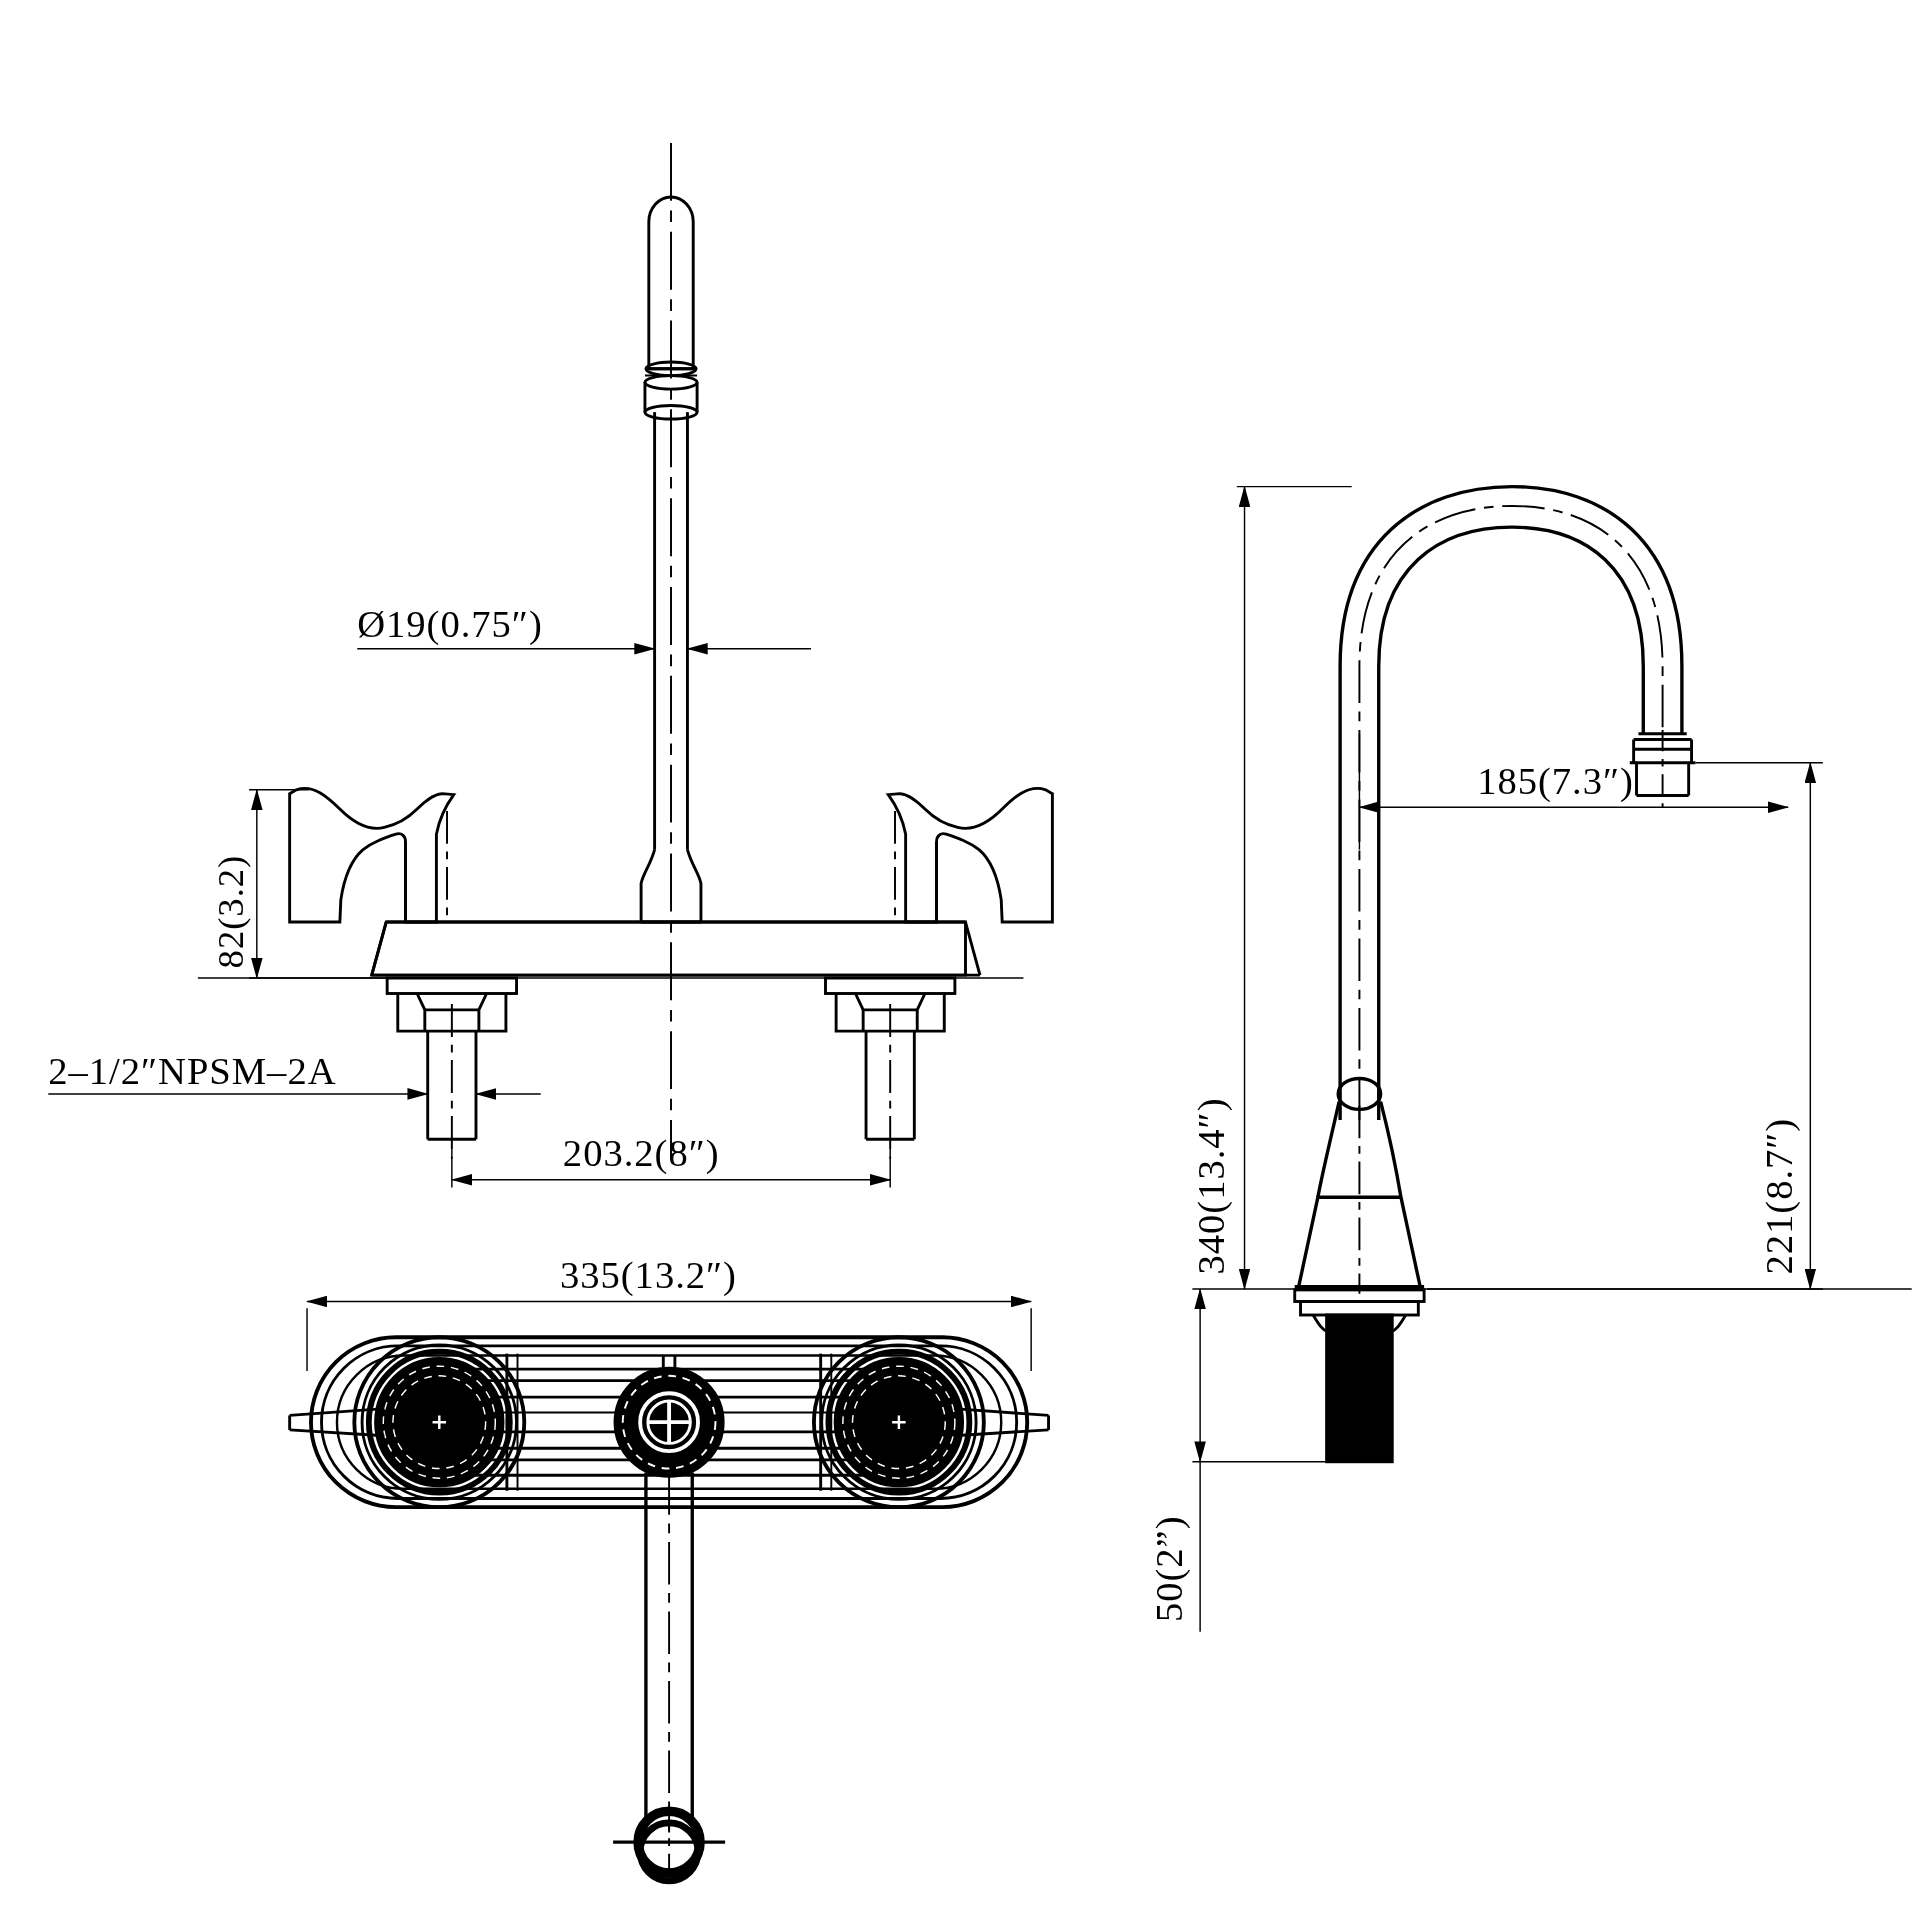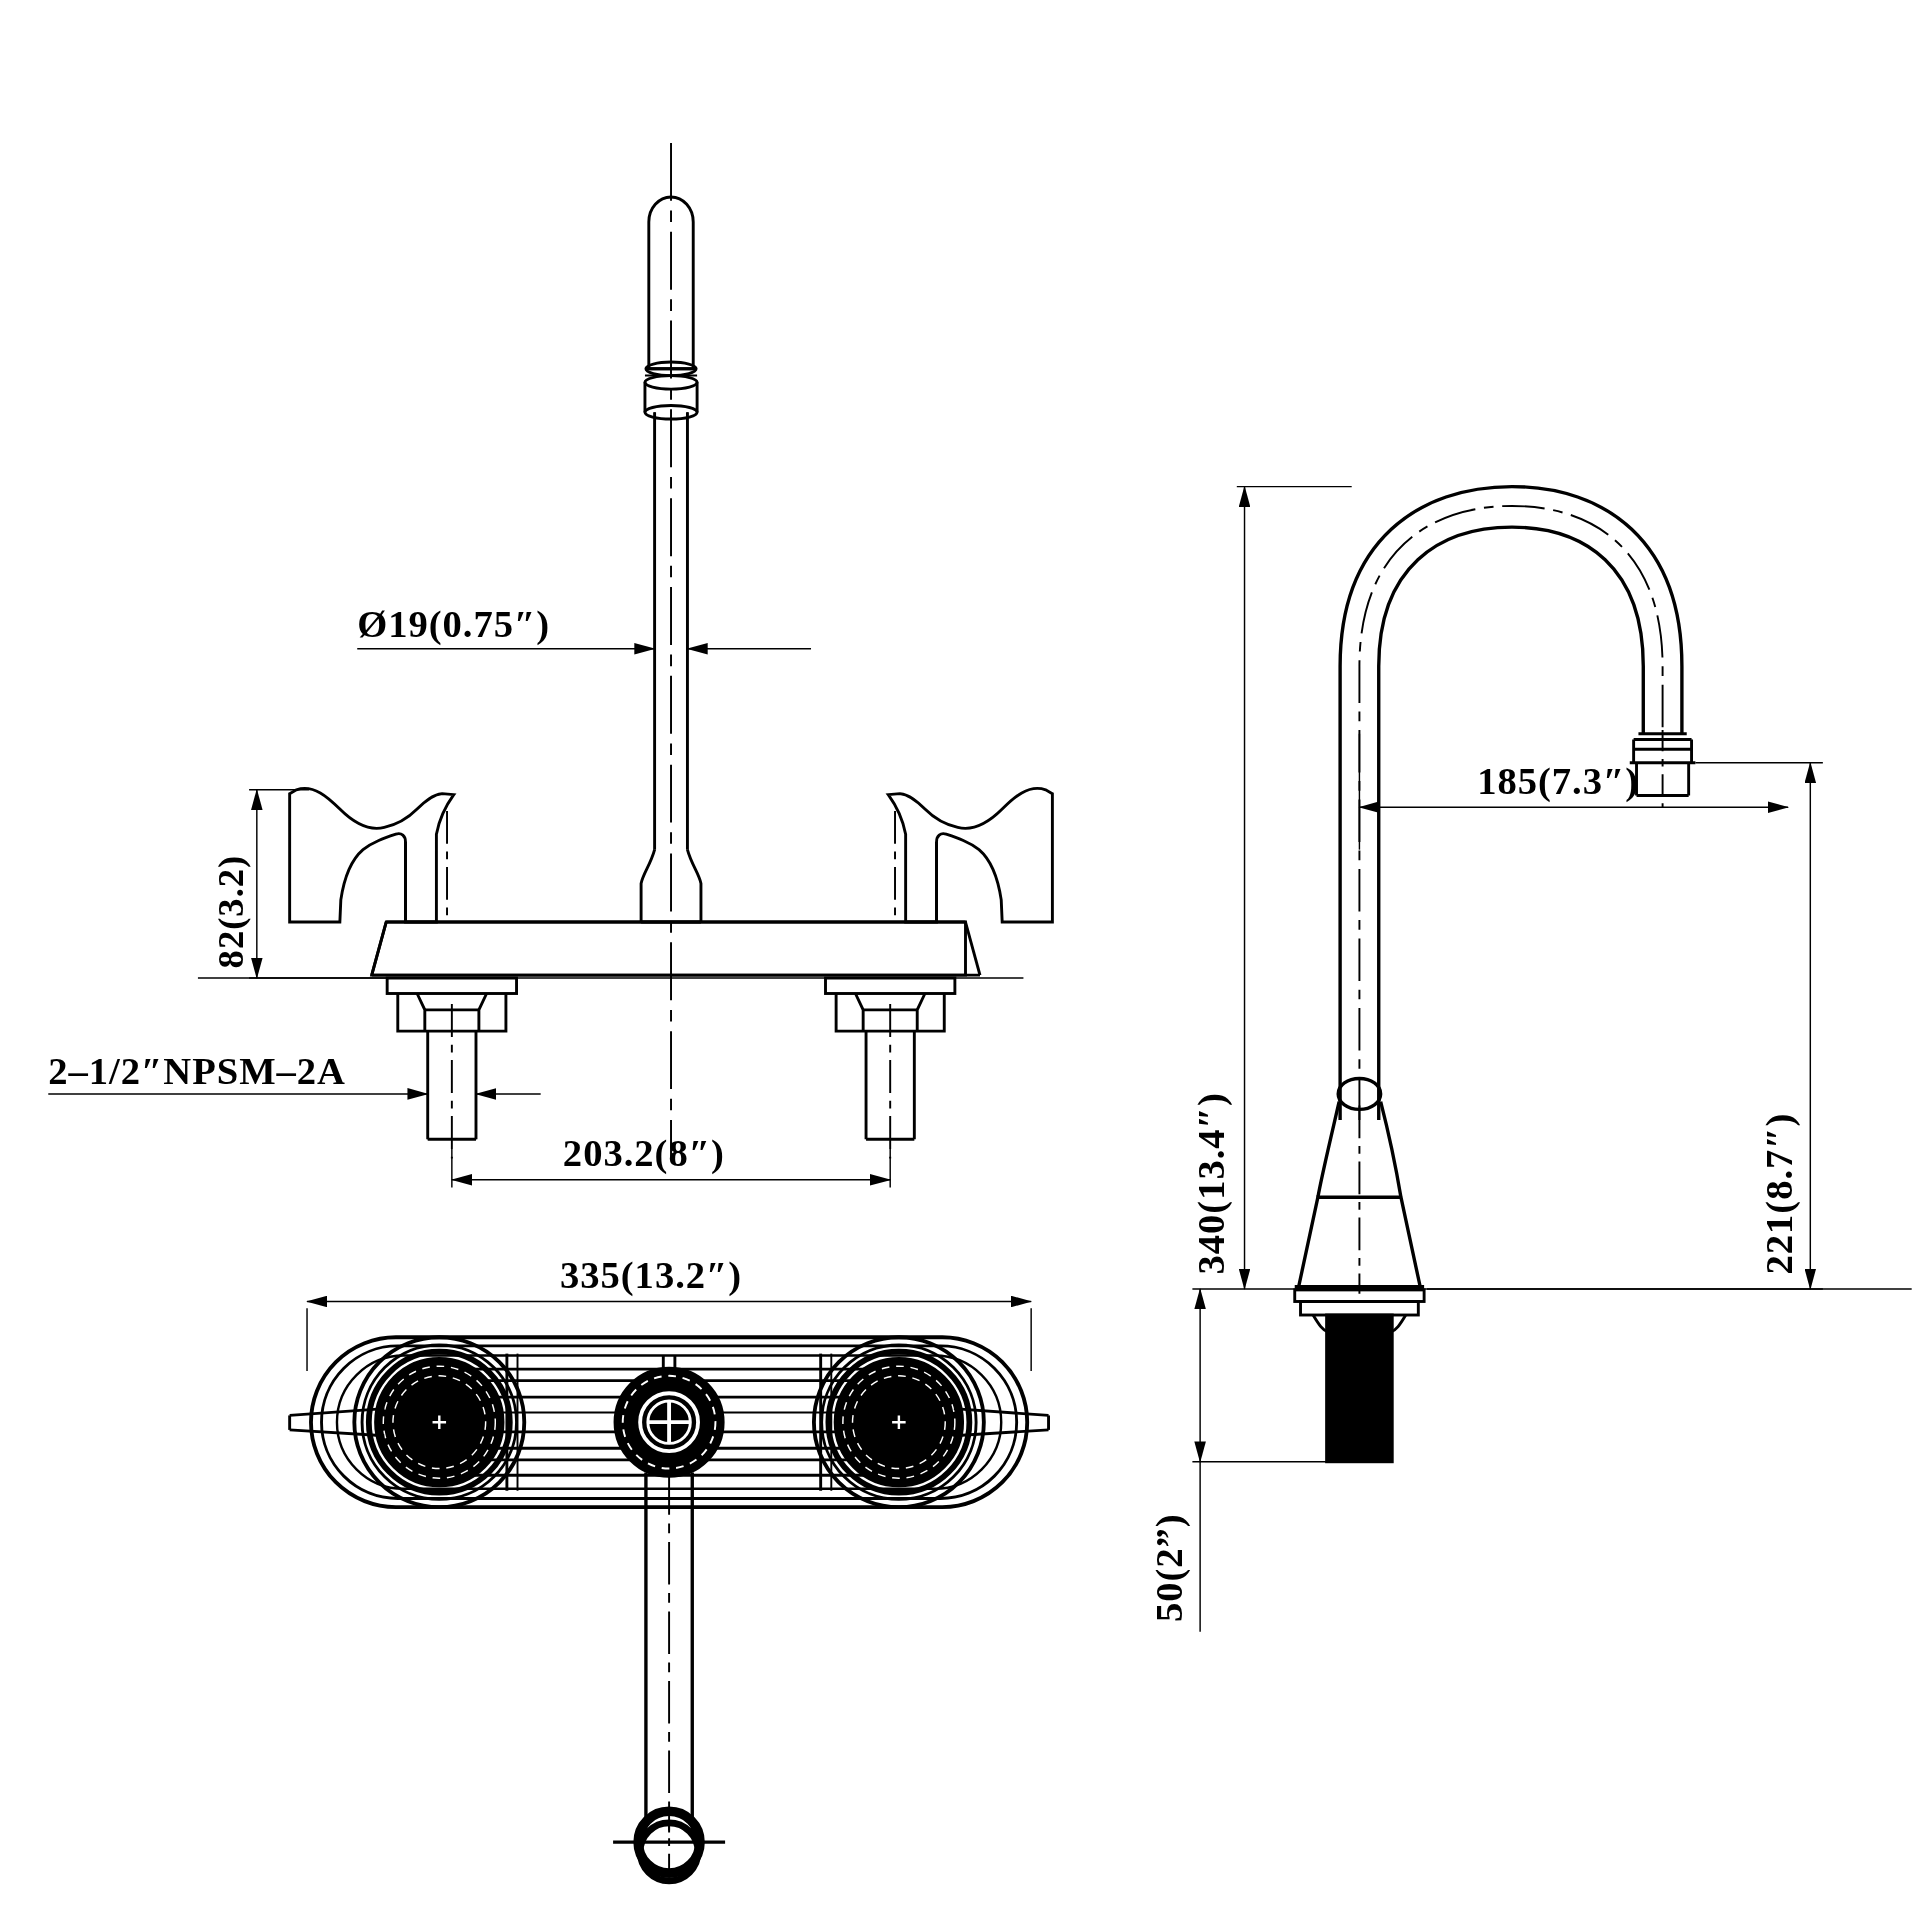--- a/index.html
+++ b/index.html
@@ -10,21 +10,20 @@
   }
   body {
     font-family: "Liberation Serif", "DejaVu Serif", serif;
   }
   #sheet {
     position: relative;
     width: 1931px;
     height: 1931px;
     background: #ffffff;
     overflow: hidden;
-    font-weight: bold;
   }
   #sheet svg {
     position: absolute;
     left: 0;
     top: 0;
     width: 1931px;
     height: 1931px;
   }
   .dimtext {
     font-family: "Liberation Serif", "DejaVu Serif", serif;

